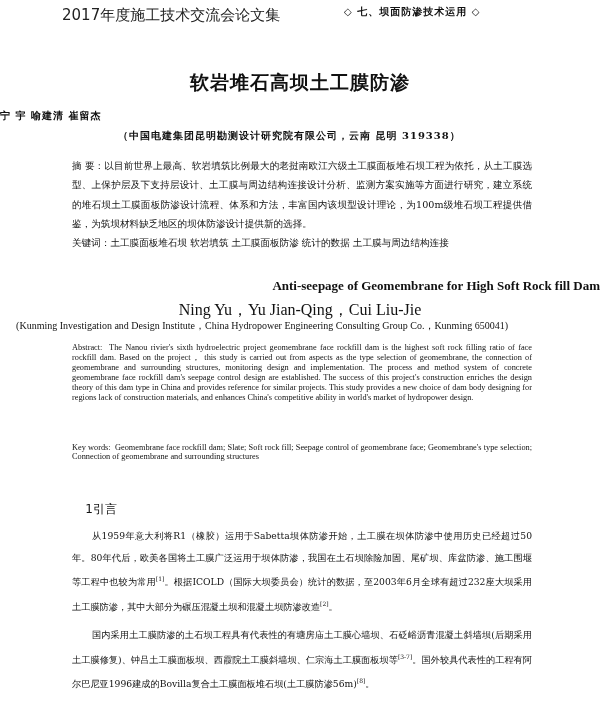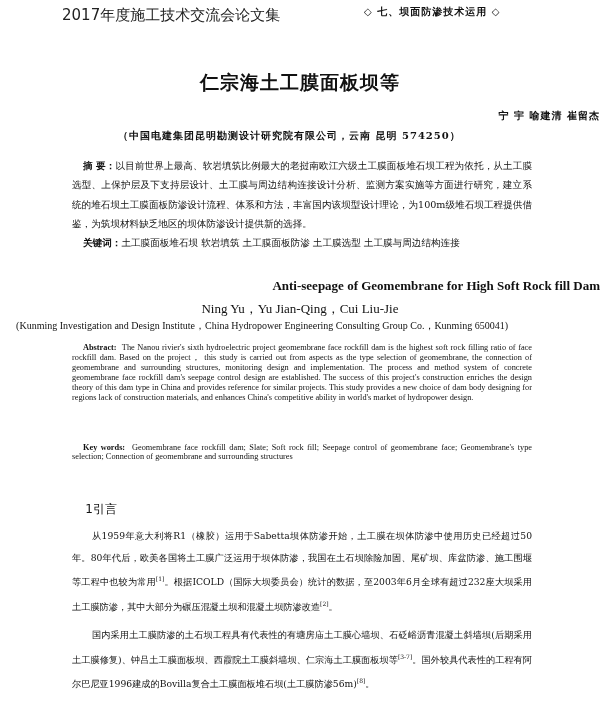--- a/index.html
+++ b/index.html
@@ -1,53 +1,53 @@
 <!DOCTYPE html>
 <html><head>
 <meta charset="utf-8">
 <style>
   html, body { margin: 0; padding: 0; background: #ffffff; }
   body { width: 600px; height: 707px; position: relative; overflow: hidden;
          font-family: "DejaVu Serif", "Liberation Serif", serif; color: #111; }
   .abs { position: absolute; }
   .hdr-left { left: 62px; top: 6px; font-size: 15px; font-family: "DejaVu Sans", sans-serif; color: #222; }
-  .hdr-right { left: 344px; top: 5px; font-size: 10px; font-weight: bold; font-family: "DejaVu Sans", sans-serif; letter-spacing: 1px; color:#111;margin-left:20px;}
+  .hdr-right { left: 344px; top: 5px; font-size: 10px; font-weight: bold; font-family: "DejaVu Sans", sans-serif; letter-spacing: 1px; color:#111;}
   .title-cn { left: 0; width: 600px; top: 70px; text-align: center; font-size: 19px; font-weight: bold; font-family: "DejaVu Sans", sans-serif; letter-spacing: 1px; }
-  .authors-cn { left: 0; width: 600px; top: 109px; text-align: right; font-size: 10px; font-weight: bold; letter-spacing: 1px; }
+  .authors-cn { left: 0; width: 600px; top: 109px; text-align: left; font-size: 10px; font-weight: bold; letter-spacing: 1px; }
   .affil-cn { left: 118px; top: 129px; font-size: 10px; font-weight: bold; letter-spacing: 1px; }
   .para { left: 72px; width: 460px; font-size: 9.6px; line-height: 19.3px; text-align: justify; }
   .abs-cn { top: 156px; }
   .kw-cn { top: 233px; }
-  .lbl { font-weight: bold; margin-left: 11px; }
+  .lbl { font-weight: normal; }
   .title-en { left: 0; width: 600px; top: 278px; text-align: right; font-size: 13px; font-weight: bold; font-family: "Liberation Serif", serif; }
-  .authors-en { left: 0; width: 600px; top: 300px; text-align: center; font-size: 13px; font-family: "Liberation Serif", serif; }
+  .authors-en { left: 0; width: 600px; top: 300px; text-align: center; font-size: 16px; font-family: "Liberation Serif", serif; }
   .affil-en { left: 0; width: 508px; top: 319px; text-align: right; font-size: 10px; font-family: "Liberation Serif", serif; }
   .abs-en { top: 343px; font-family: "Liberation Serif", serif; font-size: 8.3px; line-height: 10px; }
   .kw-en { top: 443px; font-family: "Liberation Serif", serif; font-size: 8.3px; line-height: 9px; }
   .sec-head { left: 71px; top: 501px; font-size: 12px; font-family: "DejaVu Sans", sans-serif; text-align: right; }
   .sec-head .num { display: inline-block; width: 22px; }
   .body-p1 { top: 525px; text-indent: 20px; font-size: 9.2px; line-height: 21.5px; }
   .body-p2 { top: 624px; text-indent: 20px; font-size: 9.2px; line-height: 21.5px; }
   sup { font-size: 6px; }
 </style>
 </head>
 <body>
 
 <div class="abs hdr-left">2017年度施工技术交流会论文集</div>
 <div class="abs hdr-right">◇ 七、坝面防渗技术运用 ◇</div>
 
-<div class="abs title-cn">仁宗海土工膜面板坝等</div>
+<div class="abs title-cn">软岩堆石高坝土工膜防渗</div>
 <div class="abs authors-cn">宁 宇  喻建清  崔留杰</div>
-<div class="abs affil-cn">（中国电建集团昆明勘测设计研究院有限公司，云南 昆明  574250）</div>
+<div class="abs affil-cn">（中国电建集团昆明勘测设计研究院有限公司，云南 昆明  319338）</div>
 
 <div class="abs para abs-cn">
   <span class="lbl">摘 要：</span><span>以目前世界上最高、软岩填筑比例最大的老挝南欧江六级土工膜面板堆石坝工程为依托，从土工膜选型、上保护层及下支持层设计、土工膜与周边结构连接设计分析、监测方案实施等方面进行研究，建立系统的堆石坝土工膜面板防渗设计流程、体系和方法，丰富国内该坝型设计理论，为100m级堆石坝工程提供借鉴，为筑坝材料缺乏地区的坝体防渗设计提供新的选择。</span>
 </div>
 <div class="abs para kw-cn">
-  <span class="lbl">关键词：</span><span>土工膜面板堆石坝  软岩填筑  土工膜面板防渗  土工膜选型  土工膜与周边结构连接</span>
+  <span class="lbl">关键词：</span><span>土工膜面板堆石坝  软岩填筑  土工膜面板防渗  统计的数据  土工膜与周边结构连接</span>
 </div>
 
 <div class="abs title-en">Anti-seepage of Geomembrane for High Soft Rock fill Dam</div>
 <div class="abs authors-en">Ning Yu，Yu Jian-Qing，Cui Liu-Jie</div>
 <div class="abs affil-en">(Kunming Investigation and Design Institute，China Hydropower Engineering Consulting Group Co.，Kunming 650041)</div>
 
 <div class="abs para abs-en">
   <span class="lbl">Abstract:</span>&nbsp;&nbsp;<span>The Nanou rivier's sixth hydroelectric project geomembrane face rockfill dam is the highest soft rock filling ratio of face rockfill dam. Based on the project， this study is carried out from aspects as the type selection of geomembrane, the connection of geomembrane and surrounding structures, monitoring design and implementation. The process and method system of concrete geomembrane face rockfill dam's seepage control design are established. The success of this project's construction enriches the design theory of this dam type in China and provides reference for similar projects. This study provides a new choice of dam body designing for regions lack of construction materials, and enhances China's competitive ability in world's market of hydropower design.</span>
 </div>
 <div class="abs para kw-en">

